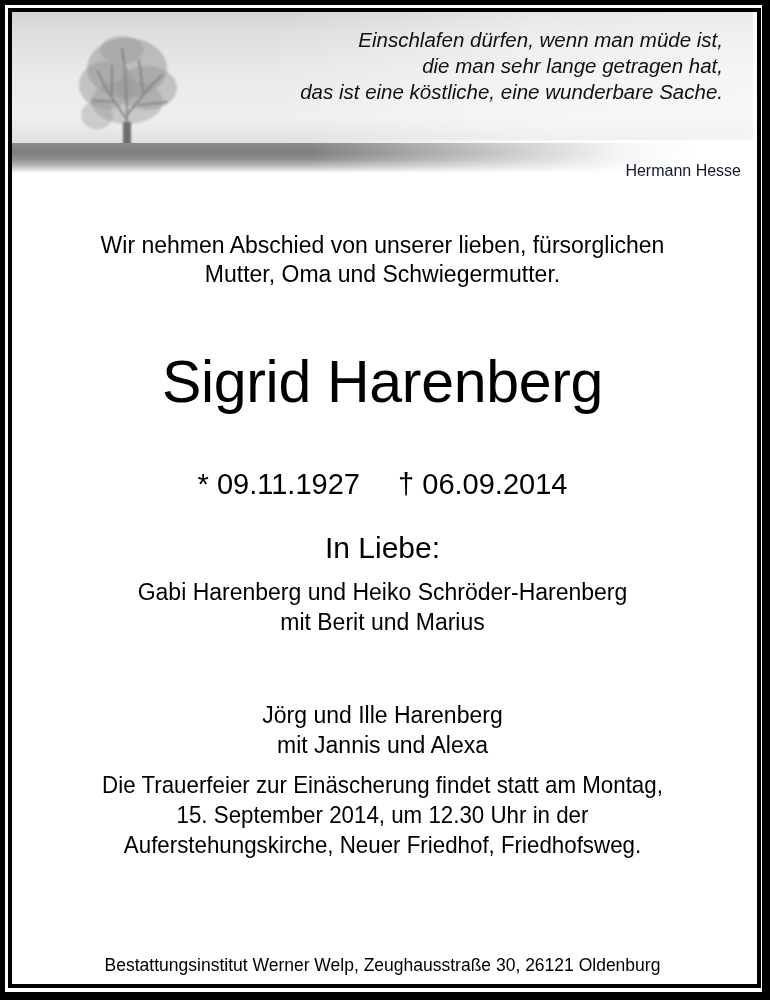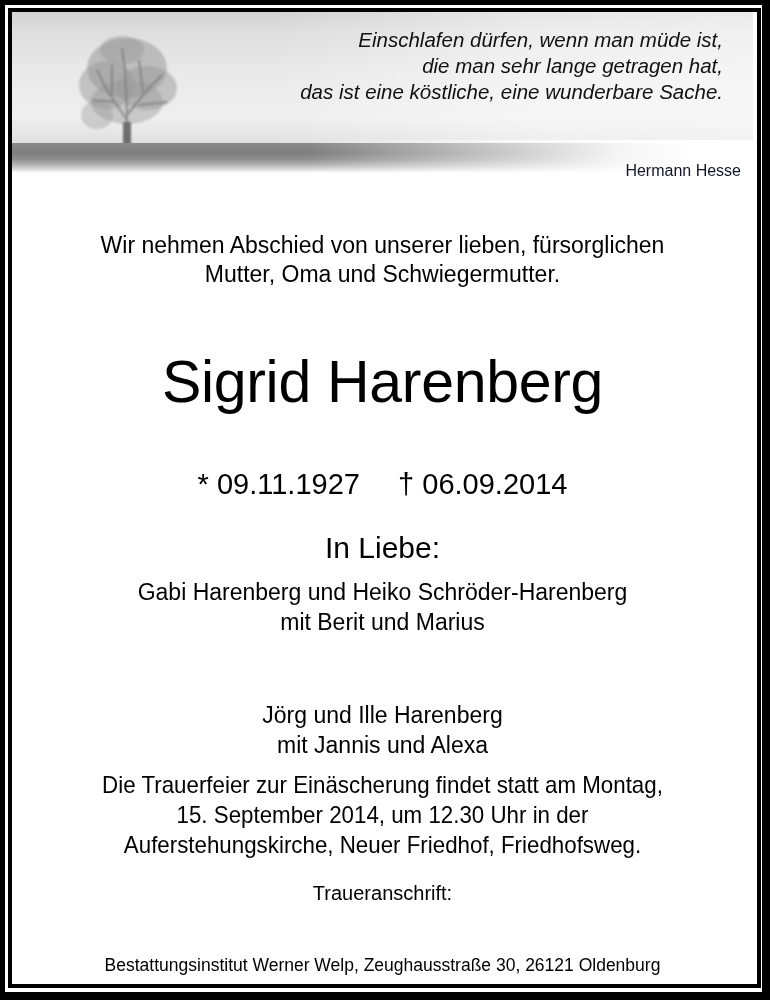--- a/index.html
+++ b/index.html
@@ -223,17 +223,16 @@
     <span class="line">mit Jannis und Alexa</span>
   </div>
 
   <div class="body-block ceremony">
     <span class="line">Die Trauerfeier zur Einäscherung findet statt am Montag,</span>
     <span class="line">15. September 2014, um 12.30 Uhr in der</span>
     <span class="line">Auferstehungskirche, Neuer Friedhof, Friedhofsweg.</span>
   </div>
 
   <div class="body-block address">
-    <span class="line">Traueranschrift:</span>
   </div>
 
   <div class="body-block footer">Bestattungsinstitut Werner Welp, Zeughausstraße 30, 26121 Oldenburg</div>
 </div>
 
 </body></html>

